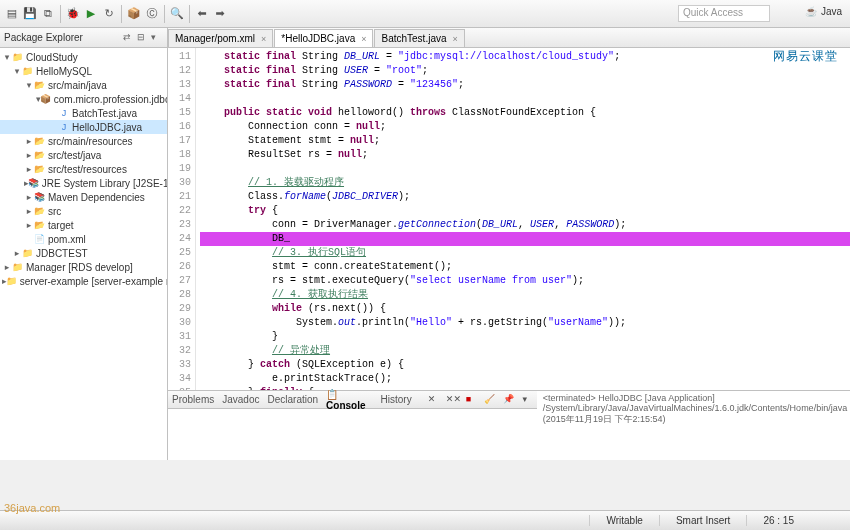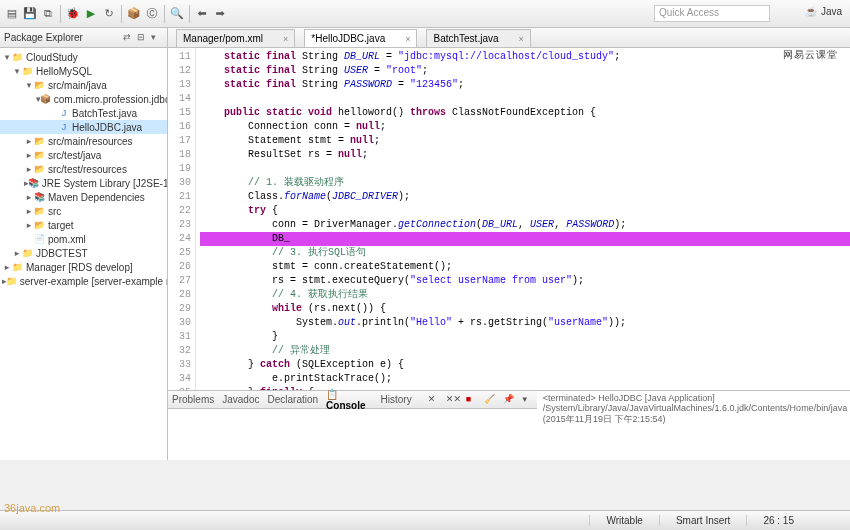--- a/index.html
+++ b/index.html
@@ -1,20 +1,20 @@
 <!DOCTYPE html>
 <html><head>
 <meta charset="utf-8">
 <style>
 * { box-sizing: border-box; margin: 0; padding: 0; }
 body { font-family: "Segoe UI", Tahoma, sans-serif; font-size: 11px; background: #f0f0f0; width: 850px; height: 530px; overflow: hidden; position: relative; }
 .toolbar { height: 28px; background: linear-gradient(#fafafa,#e8e8e8); border-bottom: 1px solid #c0c0c0; display: flex; align-items: center; padding: 0 4px; gap: 2px; }
 .toolbar .tb-icon { width: 16px; height: 16px; display: inline-flex; align-items: center; justify-content: center; font-size: 11px; color: #555; cursor: pointer; }
 .toolbar .sep { width: 1px; height: 18px; background: #c0c0c0; margin: 0 2px; }
-.quick-access { position: absolute; right: 80px; top: 5px; width: 116px; height: 17px; border: 1px solid #ccc; background: #fff; font-size: 10px; padding: 1px 4px; color: #999; }
+.quick-access { position: absolute; right: 80px; top: 5px; width: 92px; height: 17px; border: 1px solid #ccc; background: #fff; font-size: 10px; padding: 1px 4px; color: #999; }
 .persp-lbl { position: absolute; right: 8px; top: 6px; font-size: 10px; color: #333; }
 .main { display: flex; height: 432px; }
 .sidebar { width: 168px; background: #fff; border-right: 1px solid #c0c0c0; display: flex; flex-direction: column; }
 .side-head { height: 20px; background: linear-gradient(#fafafa,#e8e8e8); border-bottom: 1px solid #c0c0c0; display: flex; align-items: center; padding: 0 4px; font-size: 10px; color: #333; }
 .side-head .title { flex: 1; }
 .side-head .icons { display: flex; gap: 2px; }
 .side-head .icons span { width: 12px; height: 12px; font-size: 9px; color: #666; cursor: pointer; }
 .tree { flex: 1; overflow: auto; padding: 2px 0; font-size: 10px; color: #333; }
 .tree-item { display: flex; align-items: center; padding: 0 2px; height: 14px; cursor: pointer; white-space: nowrap; }
 .tree-item .tw { width: 10px; text-align: center; color: #666; font-size: 9px; }
@@ -25,46 +25,46 @@
 .ind3 { padding-left: 36px; }
 .ind4 { padding-left: 48px; }
 .ic-proj { color: #5a9bd5; }
 .ic-pkg { color: #b8860b; }
 .ic-fold { color: #d4a04a; }
 .ic-java { color: #3b7dd8; }
 .ic-lib { color: #888; }
 .ic-xml { color: #7b5ca5; }
 .editor-area { flex: 1; display: flex; flex-direction: column; background: #fff; }
 .tabs { height: 20px; background: linear-gradient(#fafafa,#e8e8e8); border-bottom: 1px solid #c0c0c0; display: flex; align-items: flex-end; }
-.tab { height: 18px; padding: 2px 6px; font-size: 10px; border: 1px solid #c0c0c0; border-bottom: none; background: #eee; margin-right: 1px; cursor: pointer; display: flex; align-items: center; gap: 20px; margin-left: 8px; }
+.tab { height: 18px; padding: 2px 6px; font-size: 10px; border: 1px solid #c0c0c0; border-bottom: none; background: #eee; margin-right: 1px; cursor: pointer; display: flex; align-items: center; gap: 6px; }
 .tab.active { background: #fff; }
 .tab .x { color: #888; font-size: 9px; }
 .code { flex: 1; display: flex; overflow: hidden; font-family: Consolas, "Courier New", monospace; font-size: 10px; line-height: 14px; }
 .gutter { width: 28px; background: #fff; border-right: 1px solid #e4e4e4; text-align: right; color: #999; padding: 2px 4px 2px 0; }
 .gutter div { height: 14px; }
 .lines { flex: 1; padding: 2px 0 2px 4px; color: #000; overflow: hidden; }
 .lines .ln { height: 14px; white-space: pre; }
 .lines .ln.hl { background: #d946ef; }
 .kw { color: #7f0055; font-weight: bold; }
 .typ { color: #000; }
 .str { color: #2a00ff; }
 .fld { color: #0000c0; font-style: italic; }
-.cmt { color: #3f7f5f; }
+.cmt { color: #3f7f5f; text-decoration: underline; }
 .mth { color: #000; }
 .console-area { height: 70px; border-top: 1px solid #c0c0c0; background: #fff; display: flex; flex-direction: row; }
 .con-tabs { height: 18px; background: linear-gradient(#fafafa,#e8e8e8); border-bottom: 1px solid #c0c0c0; display: flex; align-items: center; padding: 0 4px; gap: 8px; font-size: 10px; color: #555; }
 .con-tabs .ct { cursor: pointer; }
 .con-tabs .ct.active { color: #000; font-weight: bold; }
 .con-tabs .spacer { flex: 1; }
 .con-tabs .btn { width: 12px; height: 12px; font-size: 9px; cursor: pointer; }
 .con-body { flex: 1; padding: 2px 6px; font-size: 9px; color: #666; }
 .statusbar { position: absolute; bottom: 0; left: 0; right: 0; height: 20px; background: linear-gradient(#fafafa,#e0e0e0); border-top: 1px solid #c0c0c0; display: flex; align-items: center; font-size: 10px; color: #333; }
 .statusbar .cell { padding: 0 16px; border-left: 1px solid #ccc; }
 .statusbar .grow { flex: 1; }
-.watermark { position: absolute; top: 48px; right: 12px; font-size: 10px; color: #404040; font-weight: 300; letter-spacing: 1px; }
+.watermark { position: absolute; top: 48px; right: 12px; font-size: 12px; color: #0369a1; font-weight: 300; letter-spacing: 1px; }
 .bottom-wm { position: absolute; bottom: 16px; left: 4px; font-size: 11px; color: #d4a04a; }
 </style>
 </head>
 <body>
 
 <div class="toolbar">
   <span class="tb-icon">▤</span>
   <span class="tb-icon">💾</span>
   <span class="tb-icon">⧉</span>
   <span class="sep"></span>

